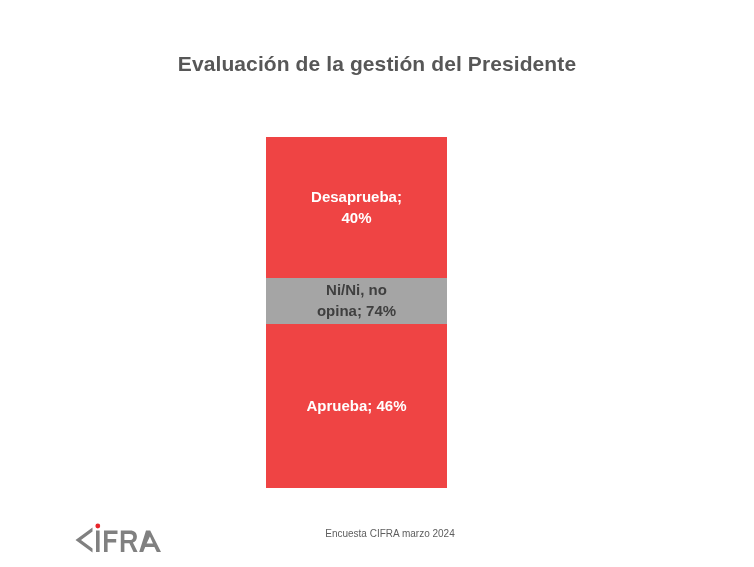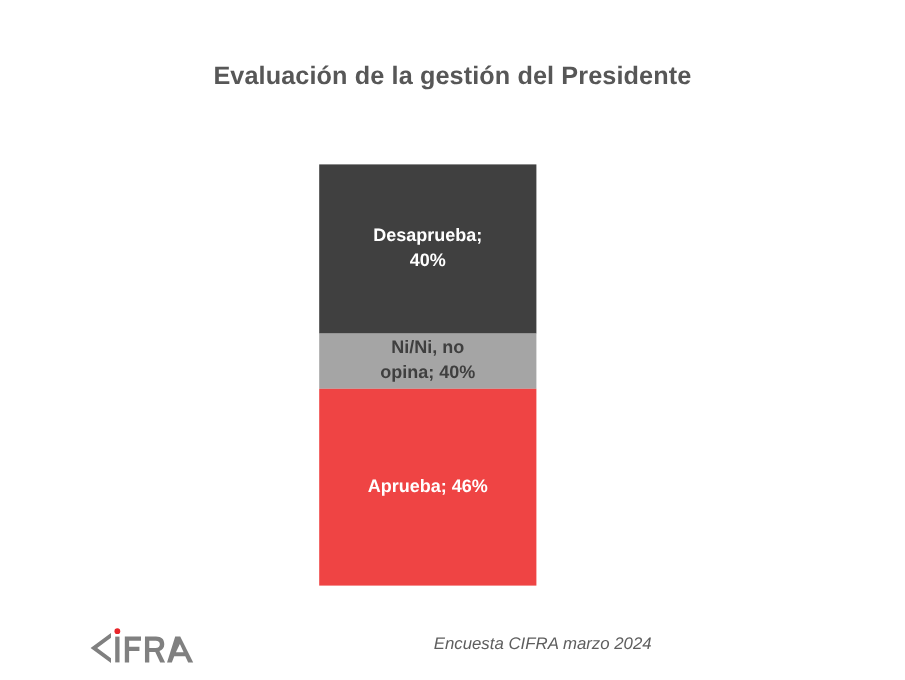--- a/index.html
+++ b/index.html
@@ -57,21 +57,21 @@
   .segment-label {
     text-align: center;
     font-size: 15px;
     font-weight: bold;
     line-height: 1.38;
     white-space: pre-line;
     padding: 0 4px;
   }
 
   #segment-desaprueba {
-    background: #404040;
+    background: #ef4444;
     height: 40.2%;
   }
   #segment-desaprueba .segment-label {
     color: #ffffff;
   }
 
   #segment-nini {
     background: #a5a5a5;
     height: 13.1%;
   }
@@ -86,25 +86,24 @@
   #segment-aprueba .segment-label {
     color: #ffffff;
   }
 
   
   #source-note {
     position: absolute;
     left: 237px;
     top: 512px;
     width: 306px;
-    text-align: right;
-    font-size: 14px;
+    text-align: center;
+    font-size: 10px;
     color: #5e5e5e;
     white-space: nowrap;
-    font-style: italic;
   }
 
   
   #cifra-logo {
     position: absolute;
     left: 72px;
     top: 503px;
     width: 92px;
     height: 42px;
   }
@@ -121,21 +120,21 @@
 
   <div id="bar-chart-plot">
 
     <div class="bar-segment" id="segment-desaprueba">
       <span class="segment-label">Desaprueba;
 40%</span>
     </div>
 
     <div class="bar-segment" id="segment-nini">
       <span class="segment-label">Ni/Ni, no
-opina; 40%</span>
+opina; 74%</span>
     </div>
 
     <div class="bar-segment" id="segment-aprueba">
       <span class="segment-label">Aprueba; 46%</span>
     </div>
 
   </div>
 
   <div id="source-note">Encuesta CIFRA marzo 2024</div>
 

